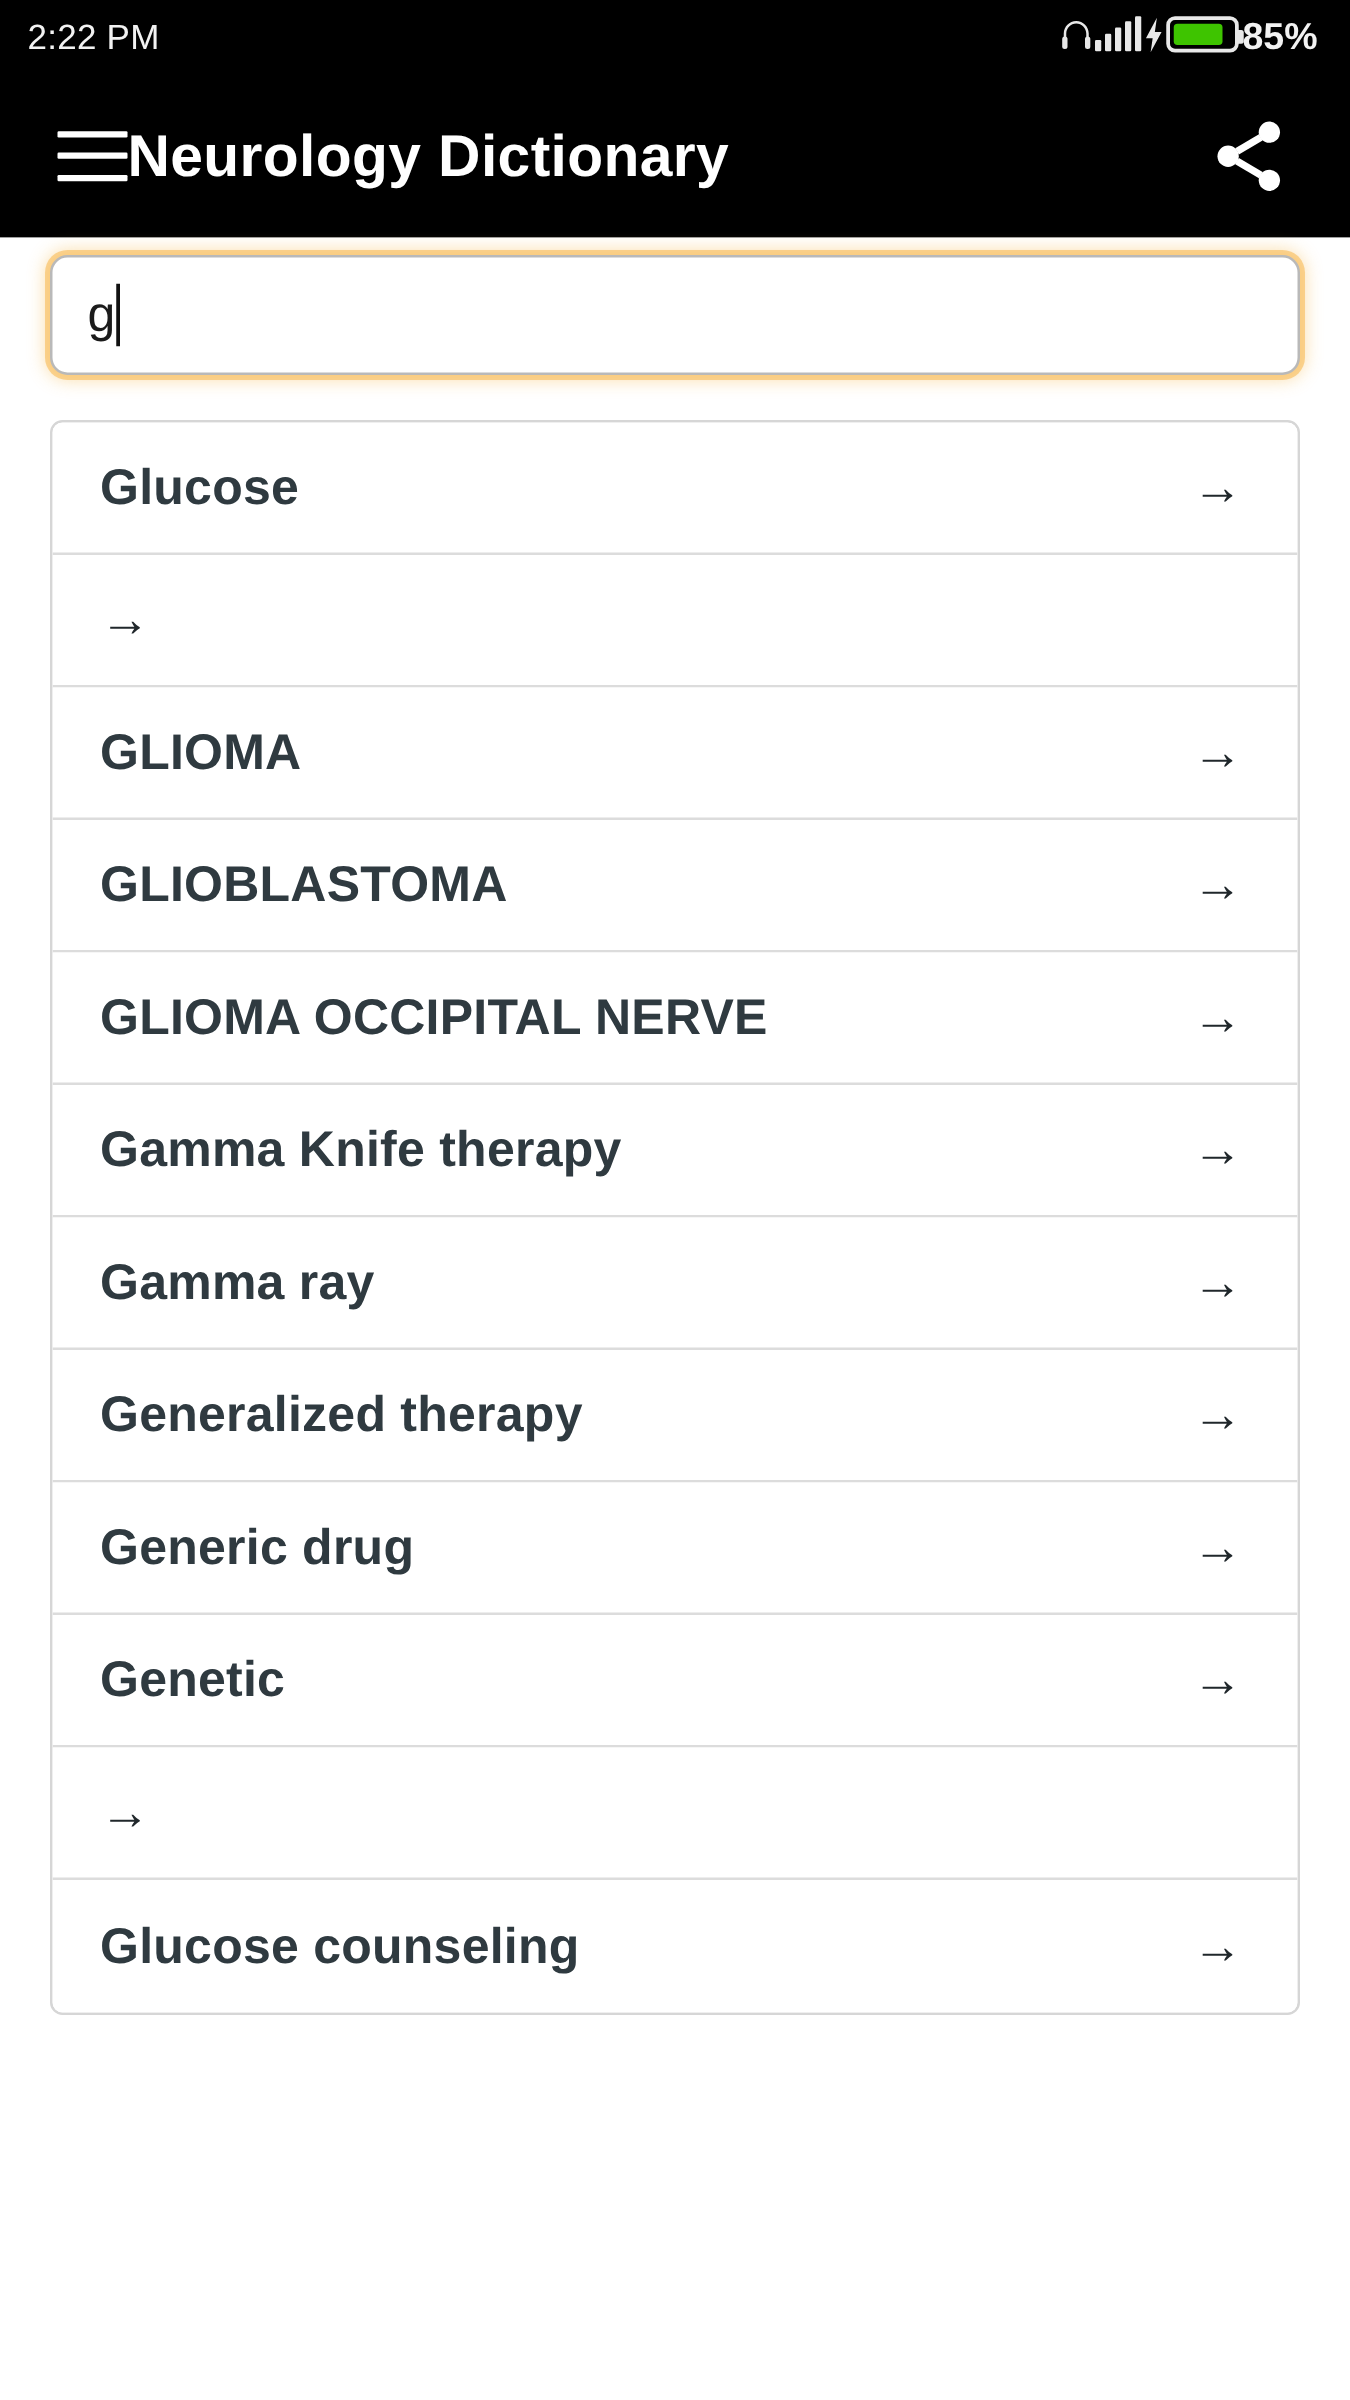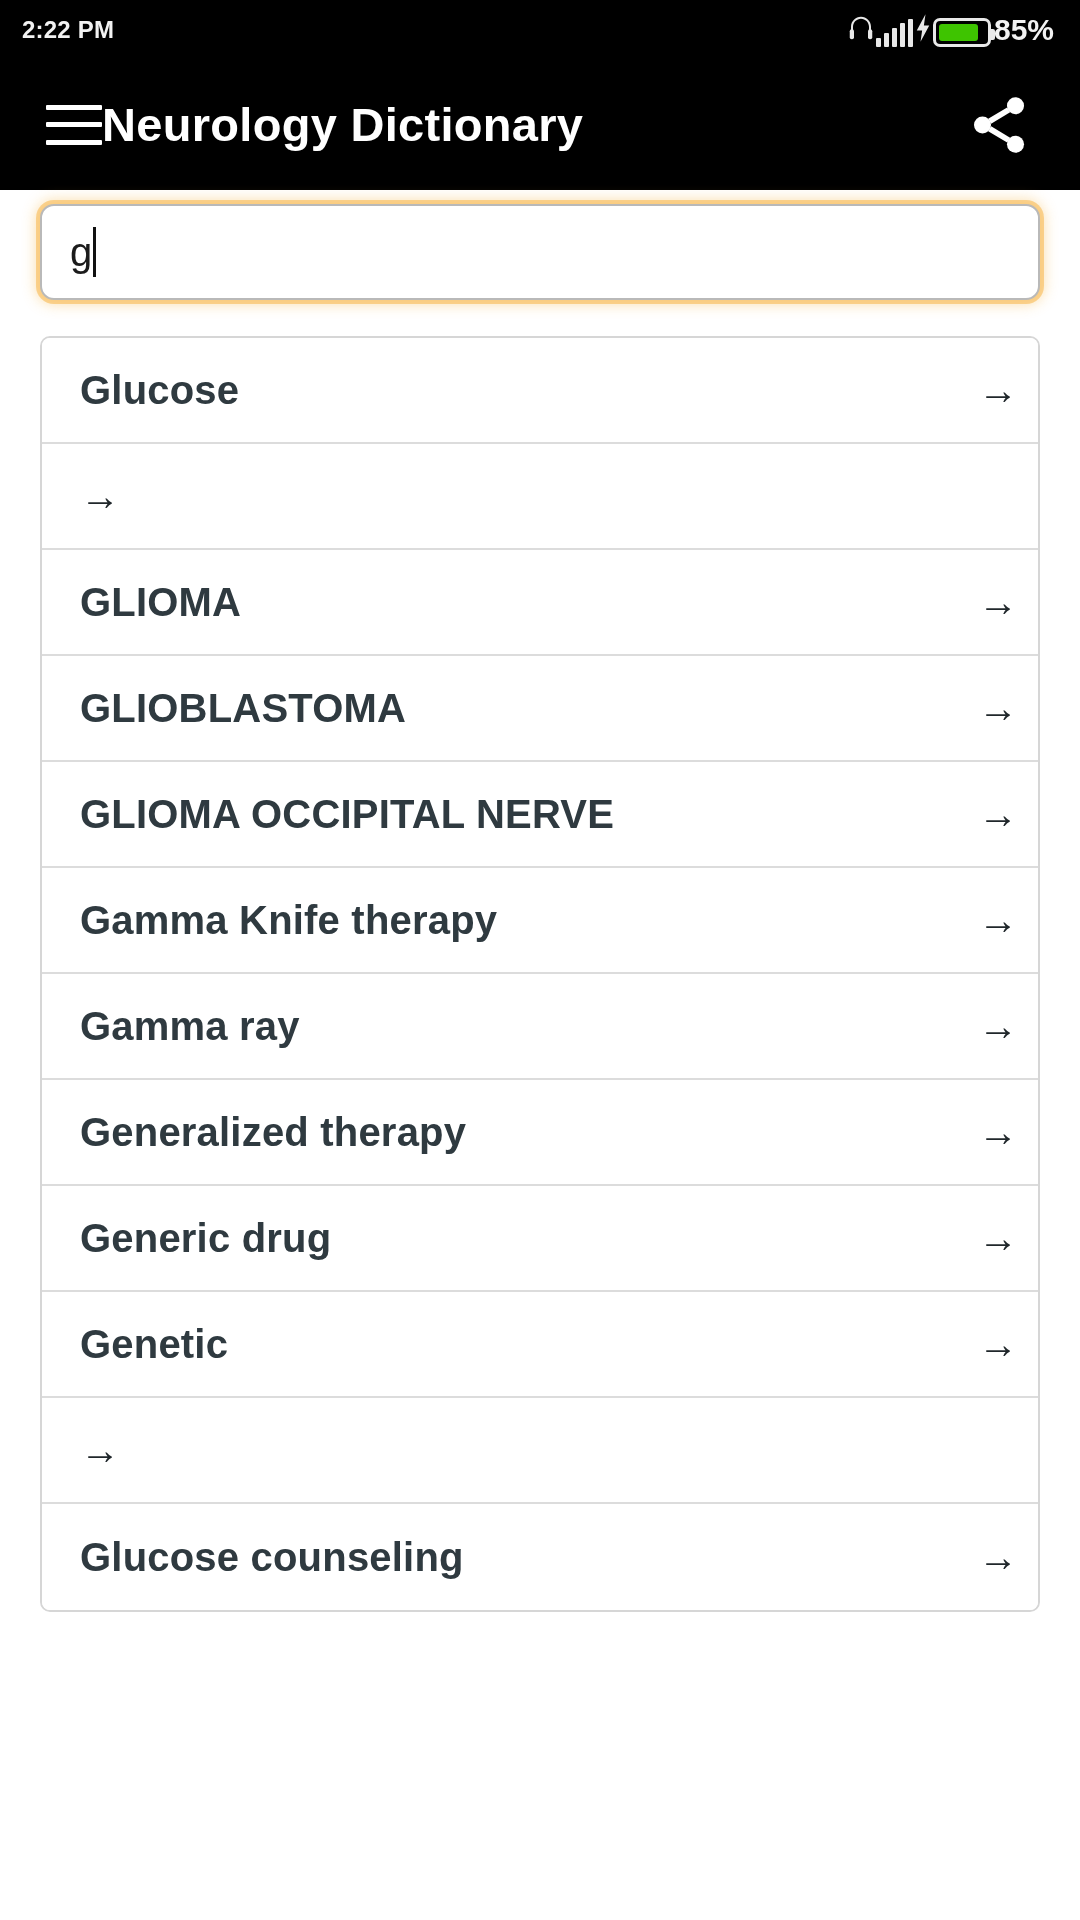--- a/index.html
+++ b/index.html
@@ -9,22 +9,22 @@
     font-family:"Liberation Sans", sans-serif;
     overflow:hidden;
   }
 
   
   .statusbar{
     height:60px; background:#000000; color:#e8e8e8;
     display:flex; align-items:center; justify-content:space-between;
     padding:0 26px 0 22px;
   }
-  .sb-time{ font-size:24px; font-weight:700; letter-spacing:.2px; color:#f2f2f2;text-align:right; }
-  .sb-right{ display:flex; align-items:flex-end; }
+  .sb-time{ font-size:28px; font-weight:400; letter-spacing:.2px; color:#f2f2f2;text-align:right; }
+  .sb-right{ display:flex; align-items:flex-start; }
   .ic{ display:block; }
   .sb-batt-pct{ font-size:30px; font-weight:700; color:#f2f2f2; margin-left:3px; }
 
   
   .signal{ display:flex; align-items:flex-end; gap:3px; height:28px; }
   .signal i{ display:block; width:5px; background:#e8e8e8; border-radius:1px; }
   .signal i:nth-child(1){ height:9px; }
   .signal i:nth-child(2){ height:14px; }
   .signal i:nth-child(3){ height:19px; }
   .signal i:nth-child(4){ height:24px; }
@@ -75,21 +75,21 @@
   }
 
   
   .list-card{
     margin:36px 40px 0 40px;
     border:2px solid #d6d6d6; border-radius:10px;
     background:#ffffff; overflow:hidden;
   }
   .row{
     height:106px; display:flex; align-items:center;
-    padding:0 16px 0 38px;
+    padding:0 40px 0 38px;
     border-bottom:2px solid #dcdcdc;
     background:#ffffff;
   }
   .row:last-child{ border-bottom:none; }
   .row-label{
     flex:1; font-size:40px; font-weight:700; color:#2f3a40;
     letter-spacing:.2px; white-space:nowrap; overflow:hidden;
   }
   .row-arrow{
     font-size:40px; color:#20272b; font-weight:700;

